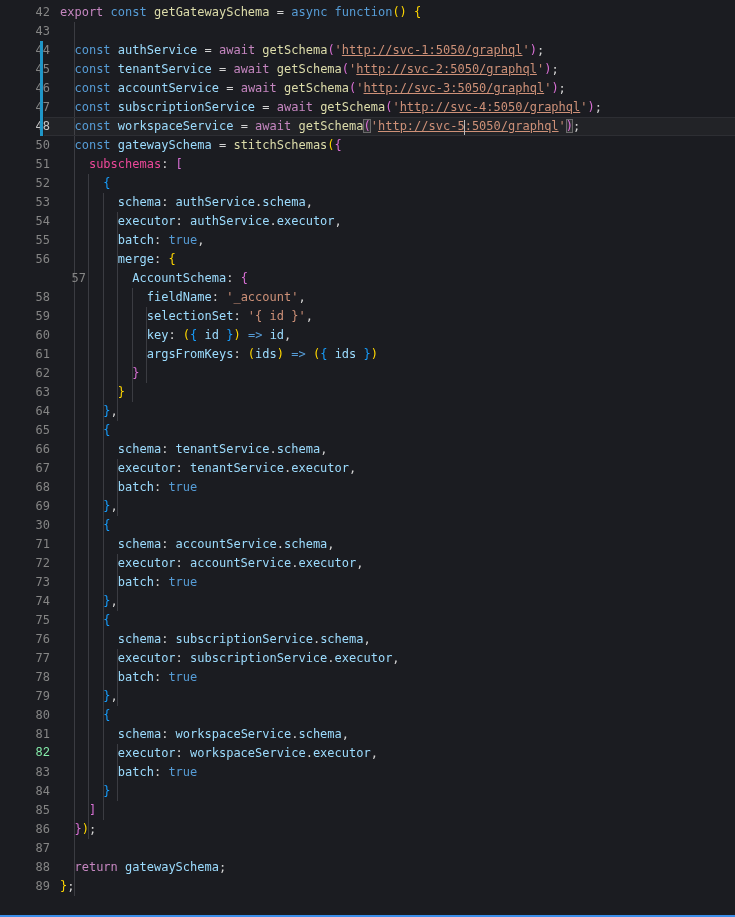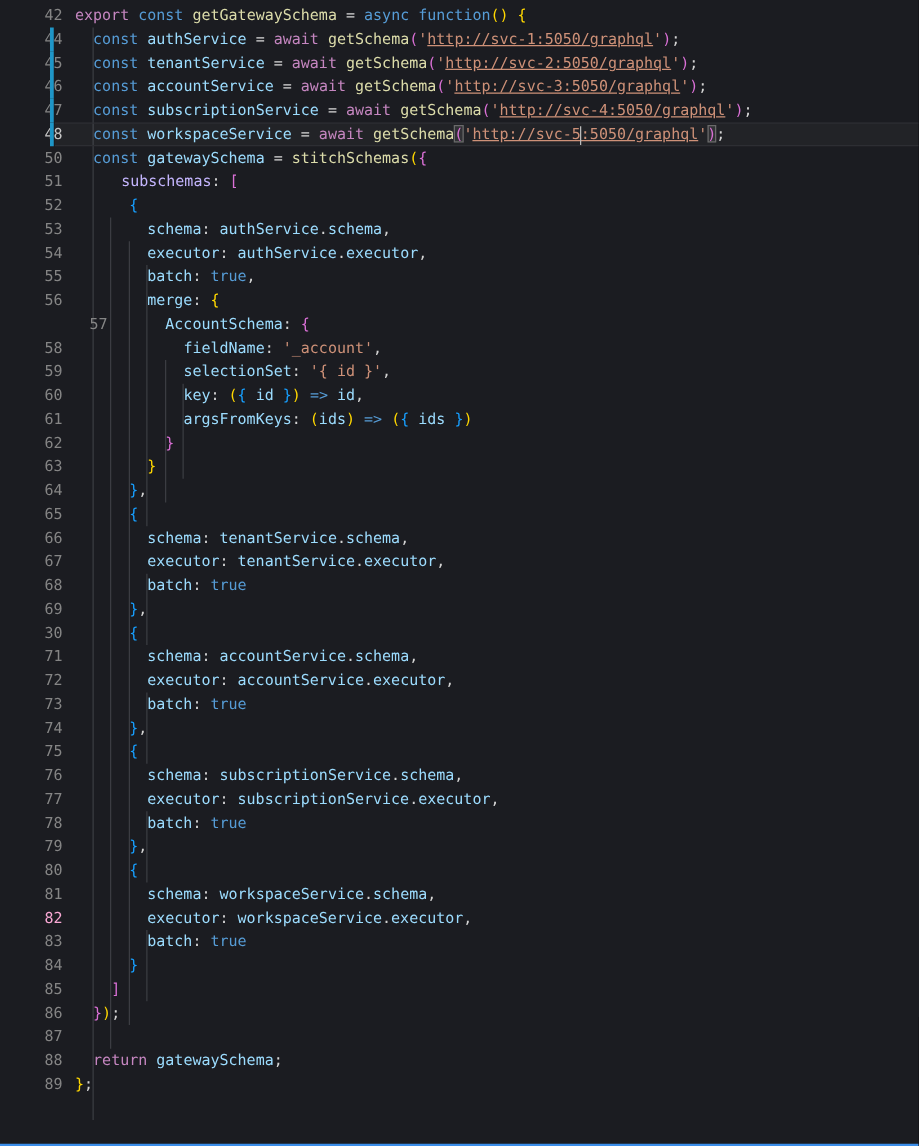--- a/index.html
+++ b/index.html
@@ -45,20 +45,26 @@
     </div>
   <div id="code-lines">
       <div class="row">
         <div class="gutter">
           <span class="num" style="color: rgb(133, 133, 133);">42</span>
         </div>
         <span class="code"><span style="color: rgb(197, 134, 192);">export</span><span style="color: rgb(212, 212, 212);"> </span><span style="color: rgb(86, 156, 214);">const</span><span style="color: rgb(212, 212, 212);"> </span><span style="color: rgb(220, 220, 170);">getGatewaySchema</span><span style="color: rgb(212, 212, 212);"> = </span><span style="color: rgb(86, 156, 214);">async</span><span style="color: rgb(212, 212, 212);"> </span><span style="color: rgb(86, 156, 214);">function</span><span style="color: rgb(255, 215, 0);">()</span><span style="color: rgb(212, 212, 212);"> </span><span style="color: rgb(255, 215, 0);">{</span></span>
       </div>
       <div class="row">
         <div class="gutter">
+          <span class="num" style="color: rgb(133, 133, 133);">43</span>
+        </div>
+        <span class="code"></span>
+      </div>
+      <div class="row">
+        <div class="gutter">
           <span class="num" style="color: rgb(133, 133, 133);">44</span>
           <div class="gitbar" style="background: rgb(31, 150, 200);"></div>
         </div>
         <span class="code"><span style="color: rgb(212, 212, 212);">  </span><span style="color: rgb(86, 156, 214);">const</span><span style="color: rgb(212, 212, 212);"> </span><span style="color: rgb(156, 220, 254);">authService</span><span style="color: rgb(212, 212, 212);"> = </span><span style="color: rgb(197, 134, 192);">await</span><span style="color: rgb(212, 212, 212);"> </span><span style="color: rgb(220, 220, 170);">getSchema</span><span style="color: rgb(218, 112, 214);">(</span><span style="color: rgb(206, 145, 120);">'</span><span class="u" style="color: rgb(206, 145, 120);">http://svc-1:5050/graphql</span><span style="color: rgb(206, 145, 120);">'</span><span style="color: rgb(218, 112, 214);">)</span><span style="color: rgb(212, 212, 212);">;</span></span>
       </div>
       <div class="row">
         <div class="gutter">
           <span class="num" style="color: rgb(133, 133, 133);">45</span>
           <div class="gitbar" style="background: rgb(31, 150, 200);"></div>
         </div>
@@ -89,21 +95,21 @@
       <div class="row">
         <div class="gutter">
           <span class="num" style="color: rgb(133, 133, 133);">50</span>
         </div>
         <span class="code"><span style="color: rgb(212, 212, 212);">  </span><span style="color: rgb(86, 156, 214);">const</span><span style="color: rgb(212, 212, 212);"> </span><span style="color: rgb(156, 220, 254);">gatewaySchema</span><span style="color: rgb(212, 212, 212);"> = </span><span style="color: rgb(220, 220, 170);">stitchSchemas</span><span style="color: rgb(255, 215, 0);">(</span><span style="color: rgb(218, 112, 214);">{</span></span>
       </div>
       <div class="row">
         <div class="gutter">
           <span class="num" style="color: rgb(133, 133, 133);">51</span>
         </div>
-        <span class="code"><span style="color: rgb(212, 212, 212);">    </span><span style="color: #c4b5fd; margin-left: 8px;">subschemas</span><span style="color: rgb(212, 212, 212);">: </span><span style="color: rgb(218, 112, 214);">[</span></span>
+        <span class="code"><span style="color: rgb(212, 212, 212);">    </span><span style="color: #ec4899;">subschemas</span><span style="color: rgb(212, 212, 212);">: </span><span style="color: rgb(218, 112, 214);">[</span></span>
       </div>
       <div class="row">
         <div class="gutter">
           <span class="num" style="color: rgb(133, 133, 133);">52</span>
         </div>
         <span class="code"><span style="color: rgb(212, 212, 212);">      </span><span style="color: rgb(23, 159, 255);">{</span></span>
       </div>
       <div class="row">
         <div class="gutter">
           <span class="num" style="color: rgb(133, 133, 133);">53</span>
@@ -273,21 +279,21 @@
         <span class="code"><span style="color: rgb(212, 212, 212);">      </span><span style="color: rgb(23, 159, 255);">{</span></span>
       </div>
       <div class="row">
         <div class="gutter">
           <span class="num" style="color: rgb(133, 133, 133);">81</span>
         </div>
         <span class="code"><span style="color: rgb(212, 212, 212);">        </span><span style="color: rgb(156, 220, 254);">schema</span><span style="color: rgb(212, 212, 212);">: </span><span style="color: rgb(156, 220, 254);">workspaceService</span><span style="color: rgb(212, 212, 212);">.</span><span style="color: rgb(156, 220, 254);">schema</span><span style="color: rgb(212, 212, 212);">,</span></span>
       </div>
       <div class="row">
         <div class="gutter">
-          <span class="num" style="color: #f9a8d4;">82</span>
+          <span class="num" style="color: #86efac; font-family: Liberation Mono, monospace;">82</span>
         </div>
         <span class="code"><span style="color: rgb(212, 212, 212);">        </span><span style="color: rgb(156, 220, 254);">executor</span><span style="color: rgb(212, 212, 212);">: </span><span style="color: rgb(156, 220, 254);">workspaceService</span><span style="color: rgb(212, 212, 212);">.</span><span style="color: rgb(156, 220, 254);">executor</span><span style="color: rgb(212, 212, 212);">,</span></span>
       </div>
       <div class="row">
         <div class="gutter">
           <span class="num" style="color: rgb(133, 133, 133);">83</span>
         </div>
         <span class="code"><span style="color: rgb(212, 212, 212);">        </span><span style="color: rgb(156, 220, 254);">batch</span><span style="color: rgb(212, 212, 212);">: </span><span style="color: rgb(86, 156, 214);">true</span></span>
       </div>
       <div class="row">

